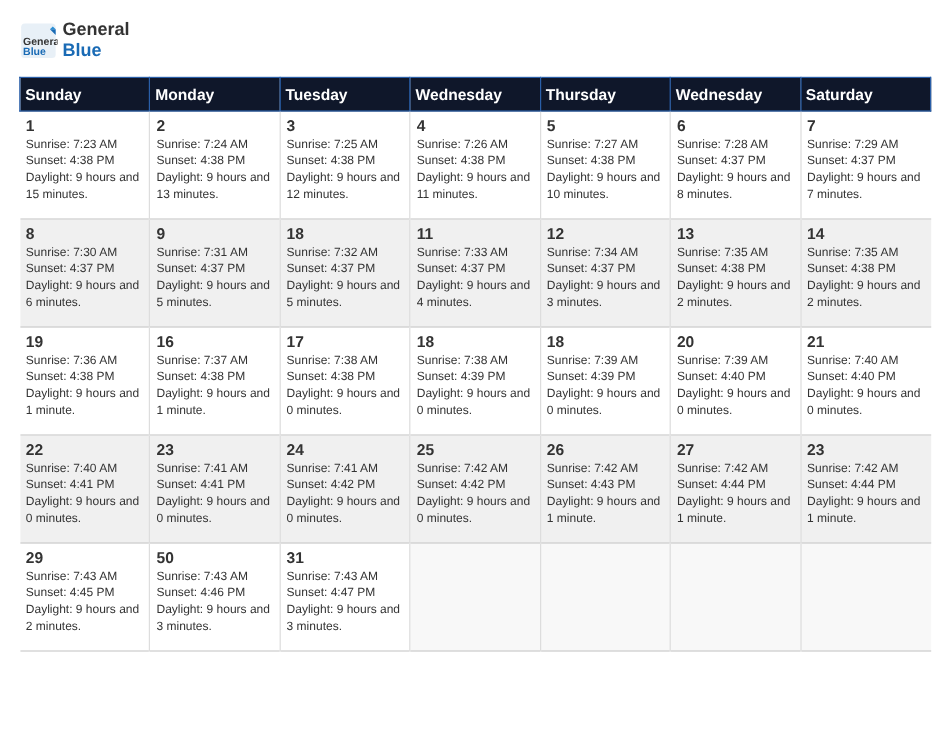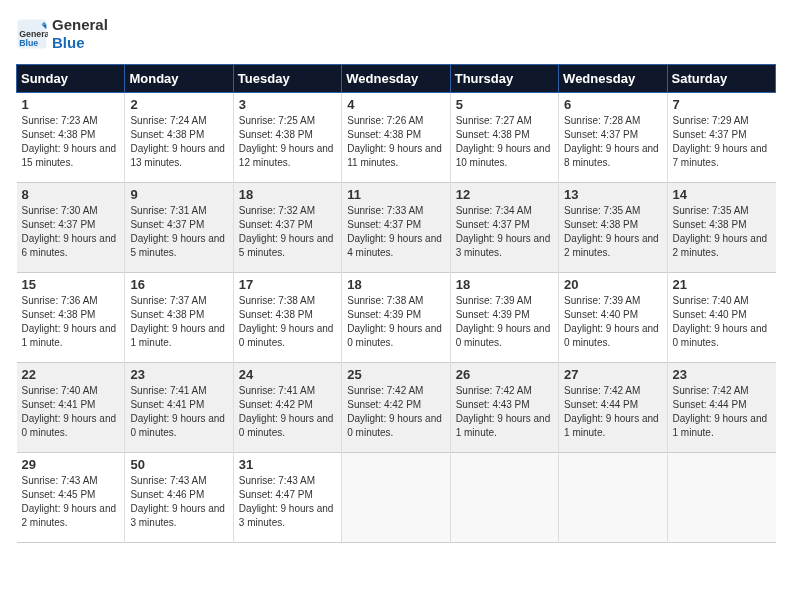--- a/index.html
+++ b/index.html
@@ -227,21 +227,21 @@
         <span class="day-num">14</span>
         <div class="cell-info">
           Sunrise: 7:35 AM<br>
           Sunset: 4:38 PM<br>
           Daylight: 9 hours and 2 minutes.
         </div>
       </td>
       </tr>
       <tr>
         <td>
-        <span class="day-num">15</span>
+        <span class="day-num">19</span>
         <div class="cell-info">
           Sunrise: 7:36 AM<br>
           Sunset: 4:38 PM<br>
           Daylight: 9 hours and 1 minute.
         </div>
       </td>
         <td>
         <span class="day-num">16</span>
         <div class="cell-info">
           Sunrise: 7:37 AM<br>

